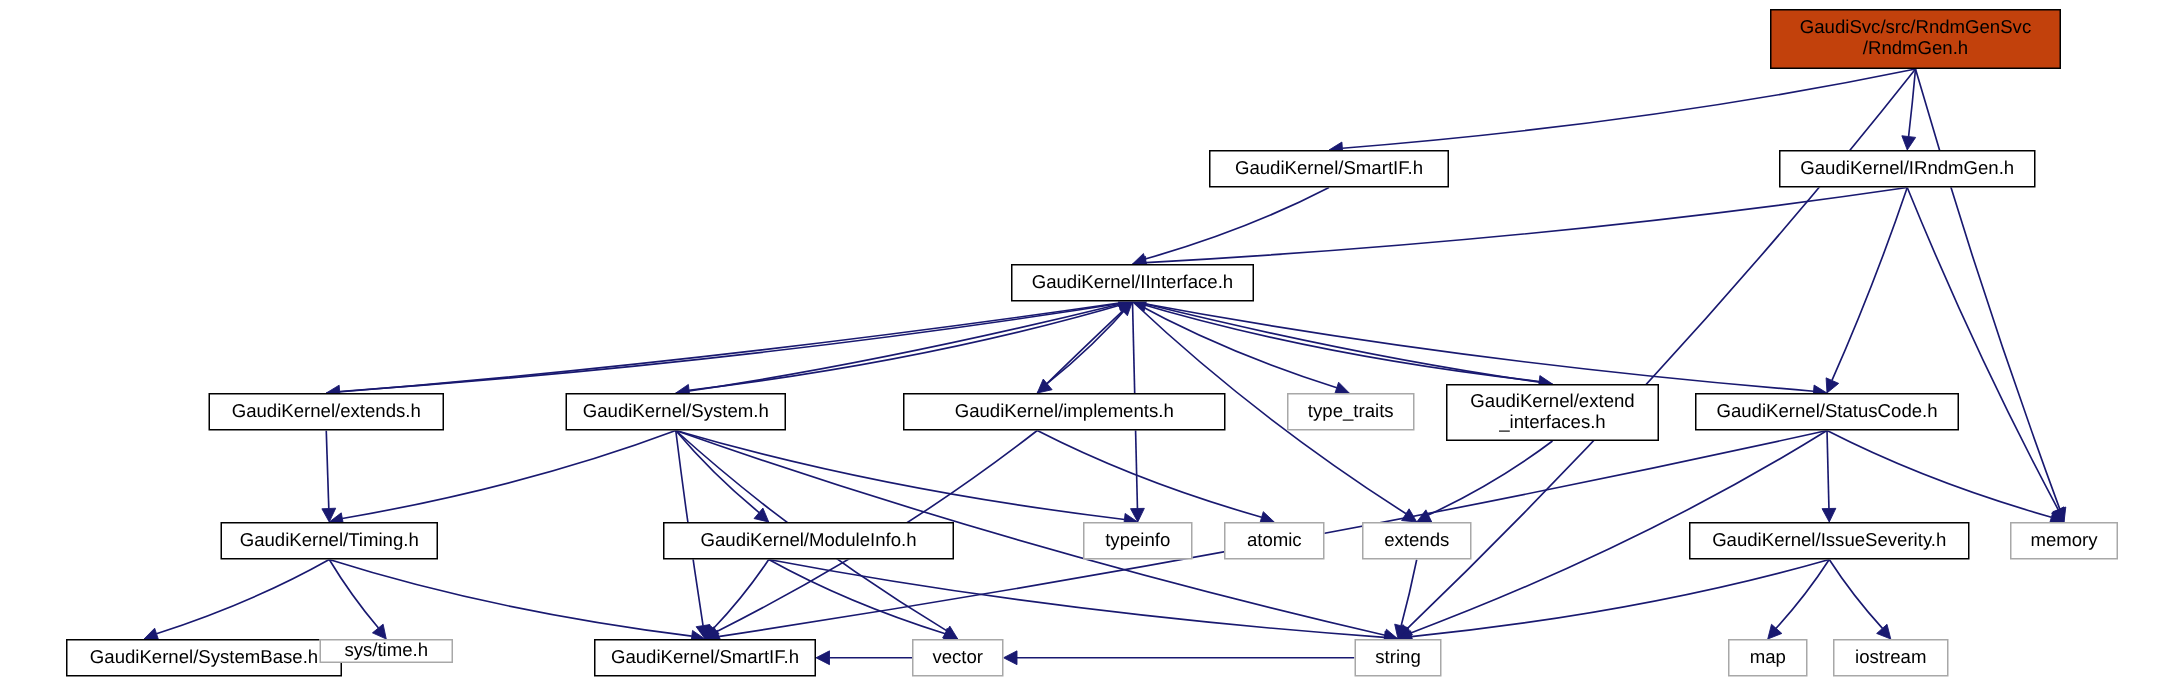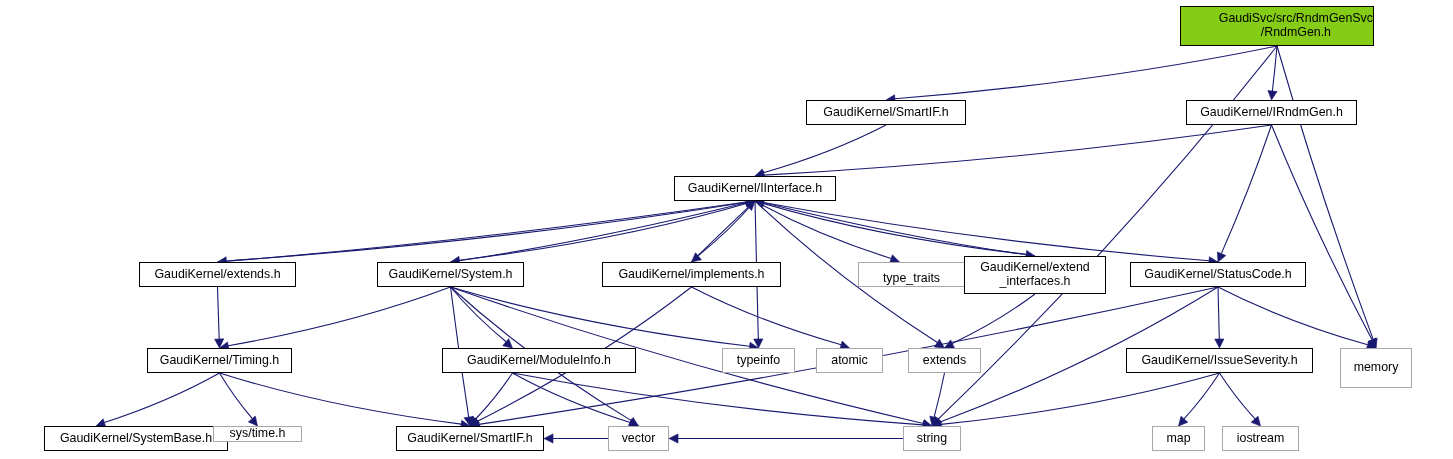--- a/index.html
+++ b/index.html
@@ -3,21 +3,21 @@
 <meta charset="utf-8">
 <style>
   html,body{margin:0;padding:0;background:#ffffff;}
   body{font-family:"Liberation Sans",sans-serif;}
   #graph-root{position:relative;width:1453px;height:459px;background:#ffffff;overflow:hidden;}
   #graph-svg{position:absolute;left:0;top:0;width:1453px;height:459px;}
   .node-box{position:absolute;box-sizing:border-box;display:flex;align-items:center;justify-content:center;text-align:center;background:#ffffff;}
   .node-box .node-label{display:block;line-height:1.12;white-space:pre-line;color:#000000;font-size:12.4px;letter-spacing:0px;}
   .n-internal{border:1px solid #000000;}
   .n-external{border:1px solid #a8a8a8;}
-  .n-root{border:1px solid #000000;background:#84cc16;justify-content:flex-end;}
+  .n-root{border:1px solid #000000;background:#c2410c;}
   .edge-path{fill:none;stroke:#191970;stroke-width:1.1;}
   .edge-head{fill:#191970;stroke:#191970;stroke-width:0.6;}
 </style>
 </head>
 <body>
 
 <div id="graph-root">
   <svg id="graph-svg" viewBox="0 0 1453 459">
       <path d="M 1277.0 46.0 Q 1099.8 82.5 894.9 98.8" class="edge-path"></path>
       <polygon points="886.0,100.0 894.6,94.7 895.3,103.9" class="edge-head"></polygon>
@@ -125,24 +125,24 @@
       </div>
       <div class="node-box n-internal" style="left: 674px; top: 176px; width: 162px; height: 25px;">
         <span class="node-label">GaudiKernel/IInterface.h</span>
       </div>
       <div class="node-box n-internal" style="left: 139px; top: 262px; width: 157px; height: 25px; text-align: right;">
         <span class="node-label">GaudiKernel/extends.h</span>
       </div>
       <div class="node-box n-internal" style="left: 377px; top: 262px; width: 147px; height: 25px;">
         <span class="node-label">GaudiKernel/System.h</span>
       </div>
-      <div class="node-box n-internal" style="left: 602px; top: 262px; width: 179px; height: 25px;">
+      <div class="node-box n-internal" style="left: 602px; top: 262px; width: 215px; height: 25px;">
         <span class="node-label">GaudiKernel/implements.h</span>
       </div>
-      <div class="node-box n-external" style="left: 858px; top: 262px; width: 107px; height: 25px; align-items: flex-end;">
+      <div class="node-box n-external" style="left: 858px; top: 262px; width: 85px; height: 25px;">
         <span class="node-label">type_traits</span>
       </div>
       <div class="node-box n-internal" style="left: 964px; top: 256px; width: 142px; height: 38px;">
         <span class="node-label">GaudiKernel/extend
 _interfaces.h</span>
       </div>
       <div class="node-box n-internal" style="left: 1130px; top: 262px; width: 176px; height: 25px;">
         <span class="node-label">GaudiKernel/StatusCode.h</span>
       </div>
       <div class="node-box n-internal" style="left: 147px; top: 348px; width: 145px; height: 25px;">
@@ -156,21 +156,21 @@
       </div>
       <div class="node-box n-external" style="left: 816px; top: 348px; width: 67px; height: 25px;">
         <span class="node-label">atomic</span>
       </div>
       <div class="node-box n-external" style="left: 908px; top: 348px; width: 73px; height: 25px;">
         <span class="node-label">extends</span>
       </div>
       <div class="node-box n-internal" style="left: 1126px; top: 348px; width: 187px; height: 25px;">
         <span class="node-label">GaudiKernel/IssueSeverity.h</span>
       </div>
-      <div class="node-box n-external" style="left: 1340px; top: 348px; width: 72px; height: 40px;">
+      <div class="node-box n-external" style="left: 1340px; top: 348px; width: 72px; height: 25px;">
         <span class="node-label">memory</span>
       </div>
       <div class="node-box n-internal" style="left: 4px; top: 426px; width: 184px; height: 25px; margin-left: 40px;">
         <span class="node-label">GaudiKernel/SystemBase.h</span>
       </div>
       <div class="node-box n-external" style="left: 213px; top: 426px; width: 89px; height: 16px; align-items: center;">
         <span class="node-label">sys/time.h</span>
       </div>
       <div class="node-box n-internal" style="left: 396px; top: 426px; width: 148px; height: 25px;">
         <span class="node-label">GaudiKernel/SmartIF.h</span>

